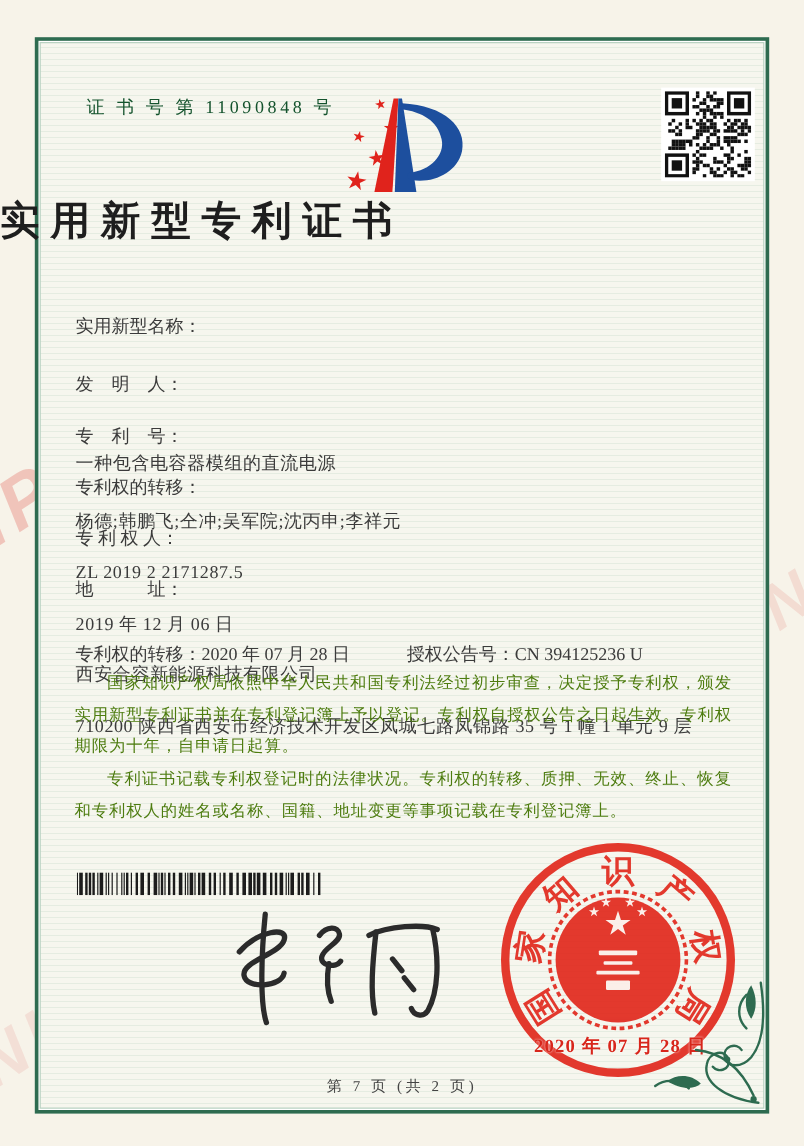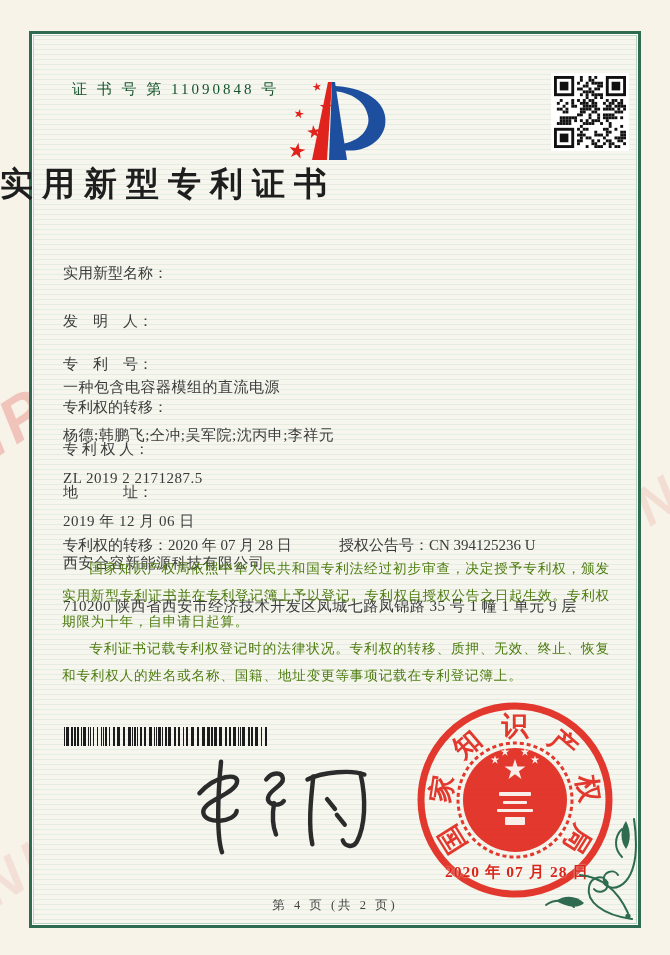--- a/index.html
+++ b/index.html
@@ -446,15 +446,15 @@
       <path d="M36,94 C28,86 16,86 8,92"></path>
     </g>
     <g fill="#2e6b50">
       <path d="M46,90 C38,82 26,82 18,88 C28,94 40,96 46,90 Z"></path>
       <path d="M88,36 C82,28 82,16 88,8 C93,18 93,28 88,36 Z"></path>
       <circle cx="68" cy="70" r="2.6"></circle>
       <circle cx="90" cy="103" r="2.6"></circle>
     </g>
   </svg>
 
-  <div class="footer">第 4 页 (共 2 页)</div>
+  <div class="footer">第 7 页 (共 2 页)</div>
 
 </div>
 
 </body></html>

